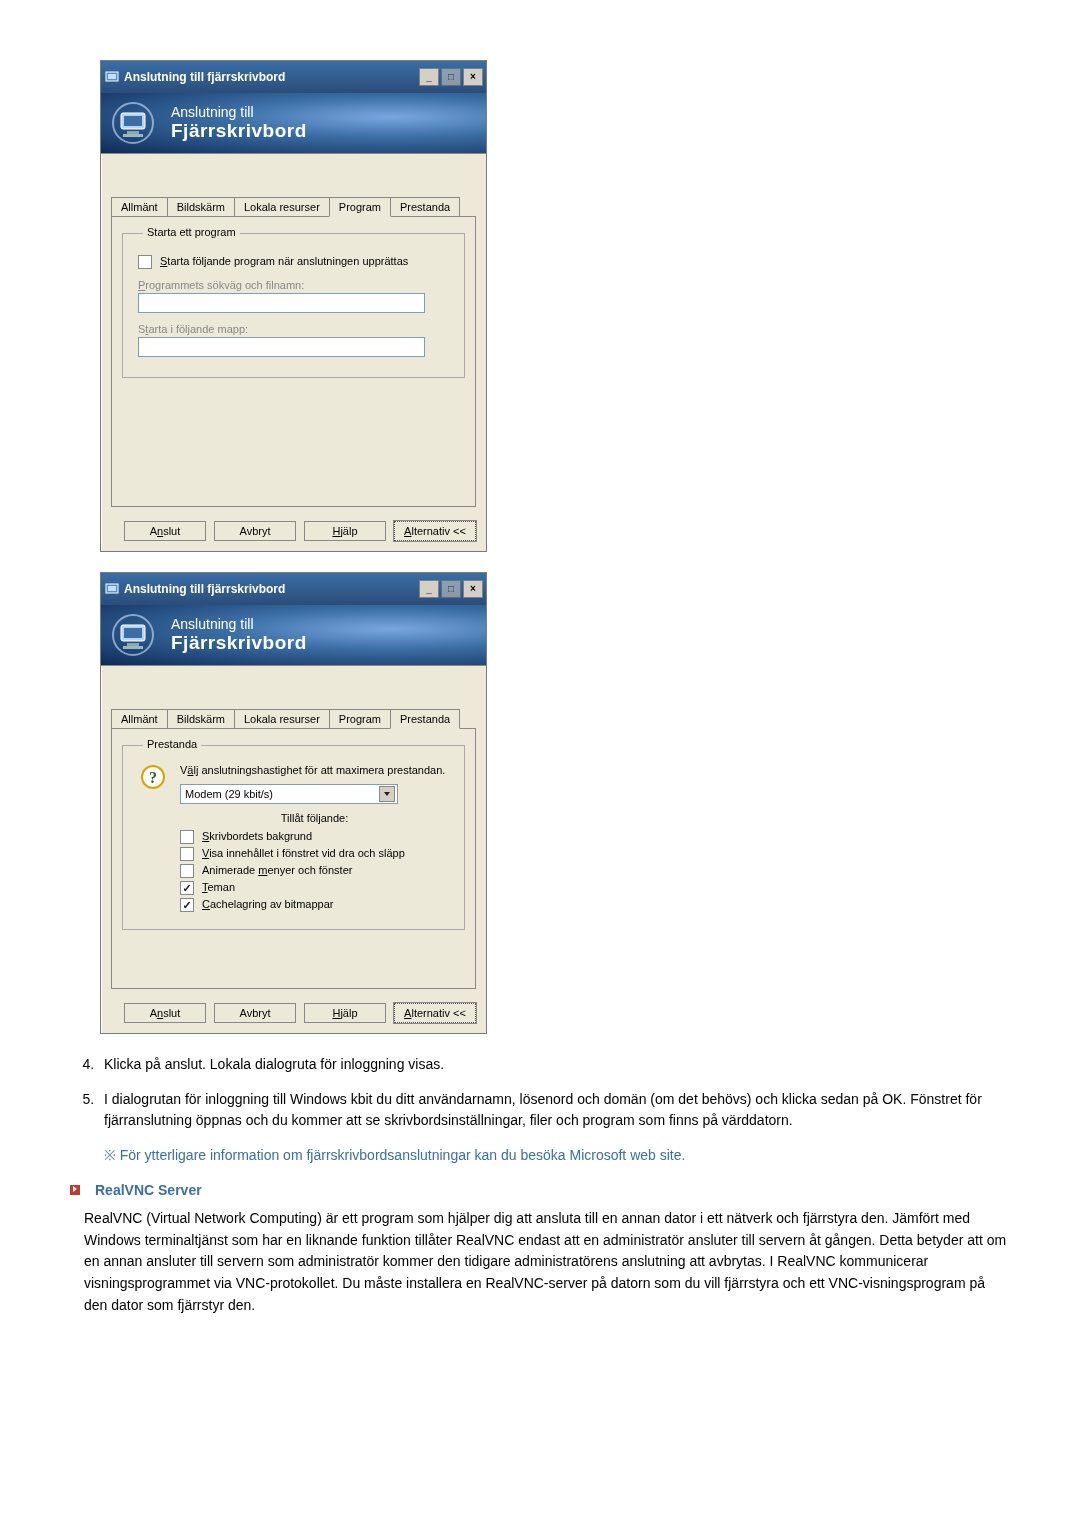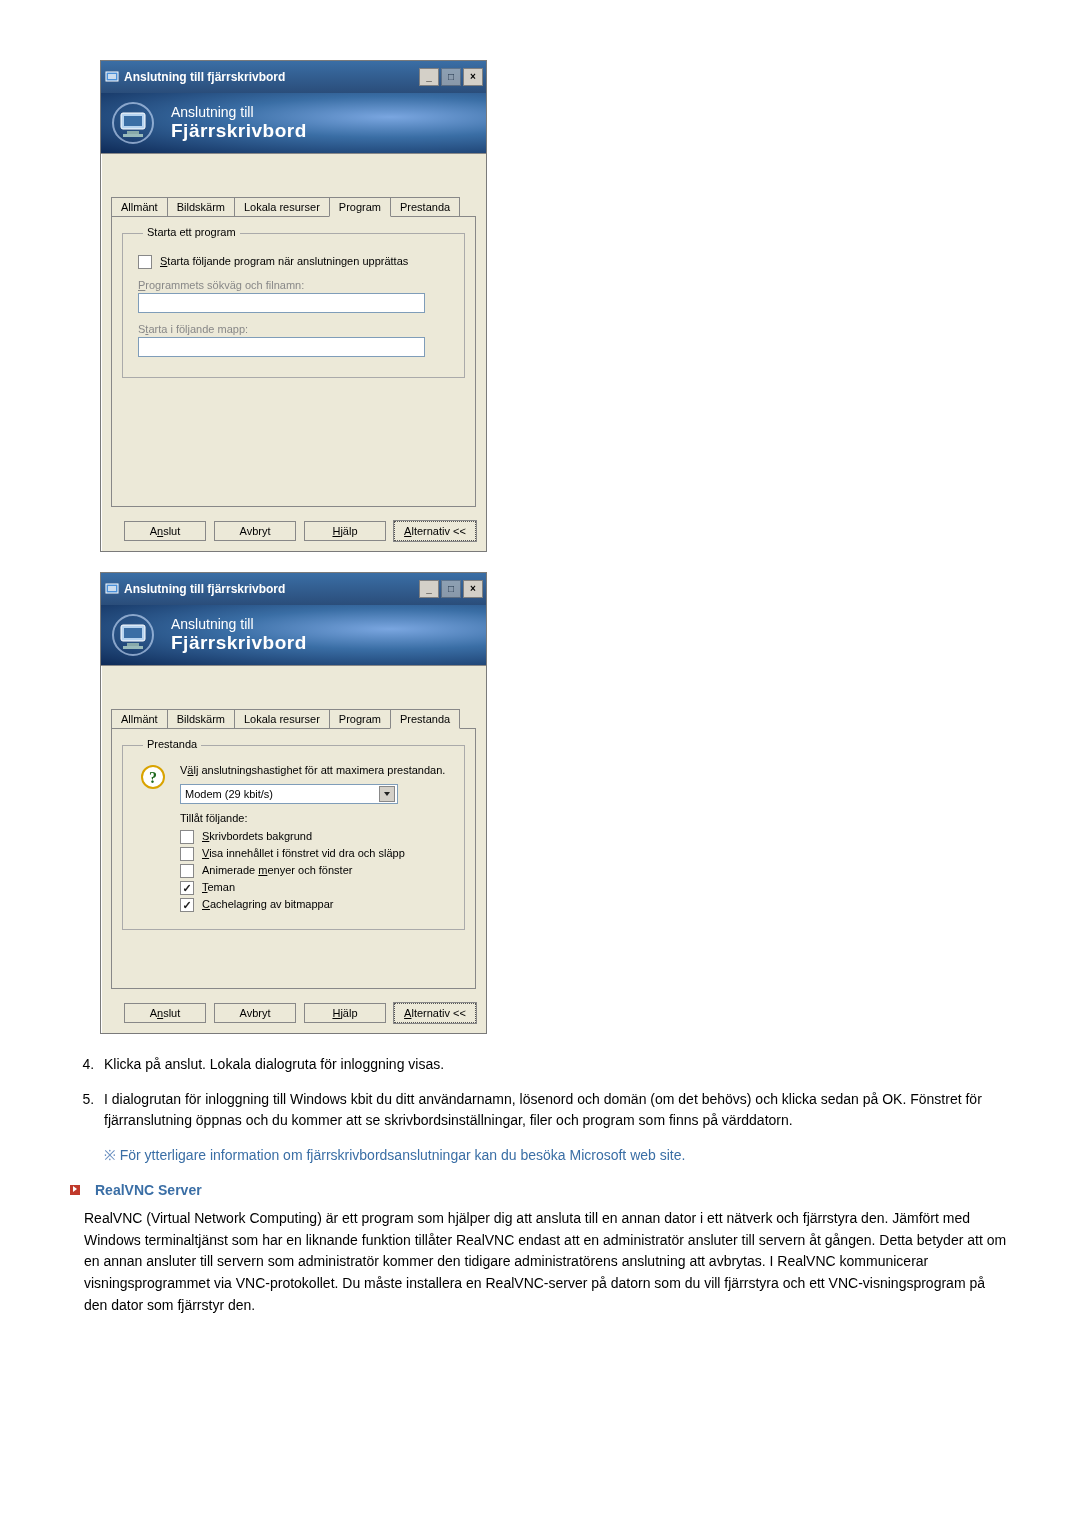--- a/index.html
+++ b/index.html
@@ -241,21 +241,21 @@
     font-size: 14px;
     line-height: 1.55;
     margin: 0 0 8px 0;
     padding-left: 14px;
   }
   .perf-icon-help {
     width: 30px; height: 30px; flex:0 0 30px;
   }
   .perf-row { display:flex; gap:12px; align-items:flex-start; font-size:11px; margin-bottom: 8px;}
   .allow-section { margin-left: 42px; margin-top: 6px;}
-  .allow-hdr { font-size:11px; margin-bottom: 6px;}
+  .allow-hdr { font-size:11px; margin-bottom: 6px; text-align: center;}
 </style>
 </head>
 <body>
 
 <div class="page">
 
   <div class="dialog">
     <div class="titlebar">
       <span class="app-icon">
         <svg viewBox="0 0 14 14">

